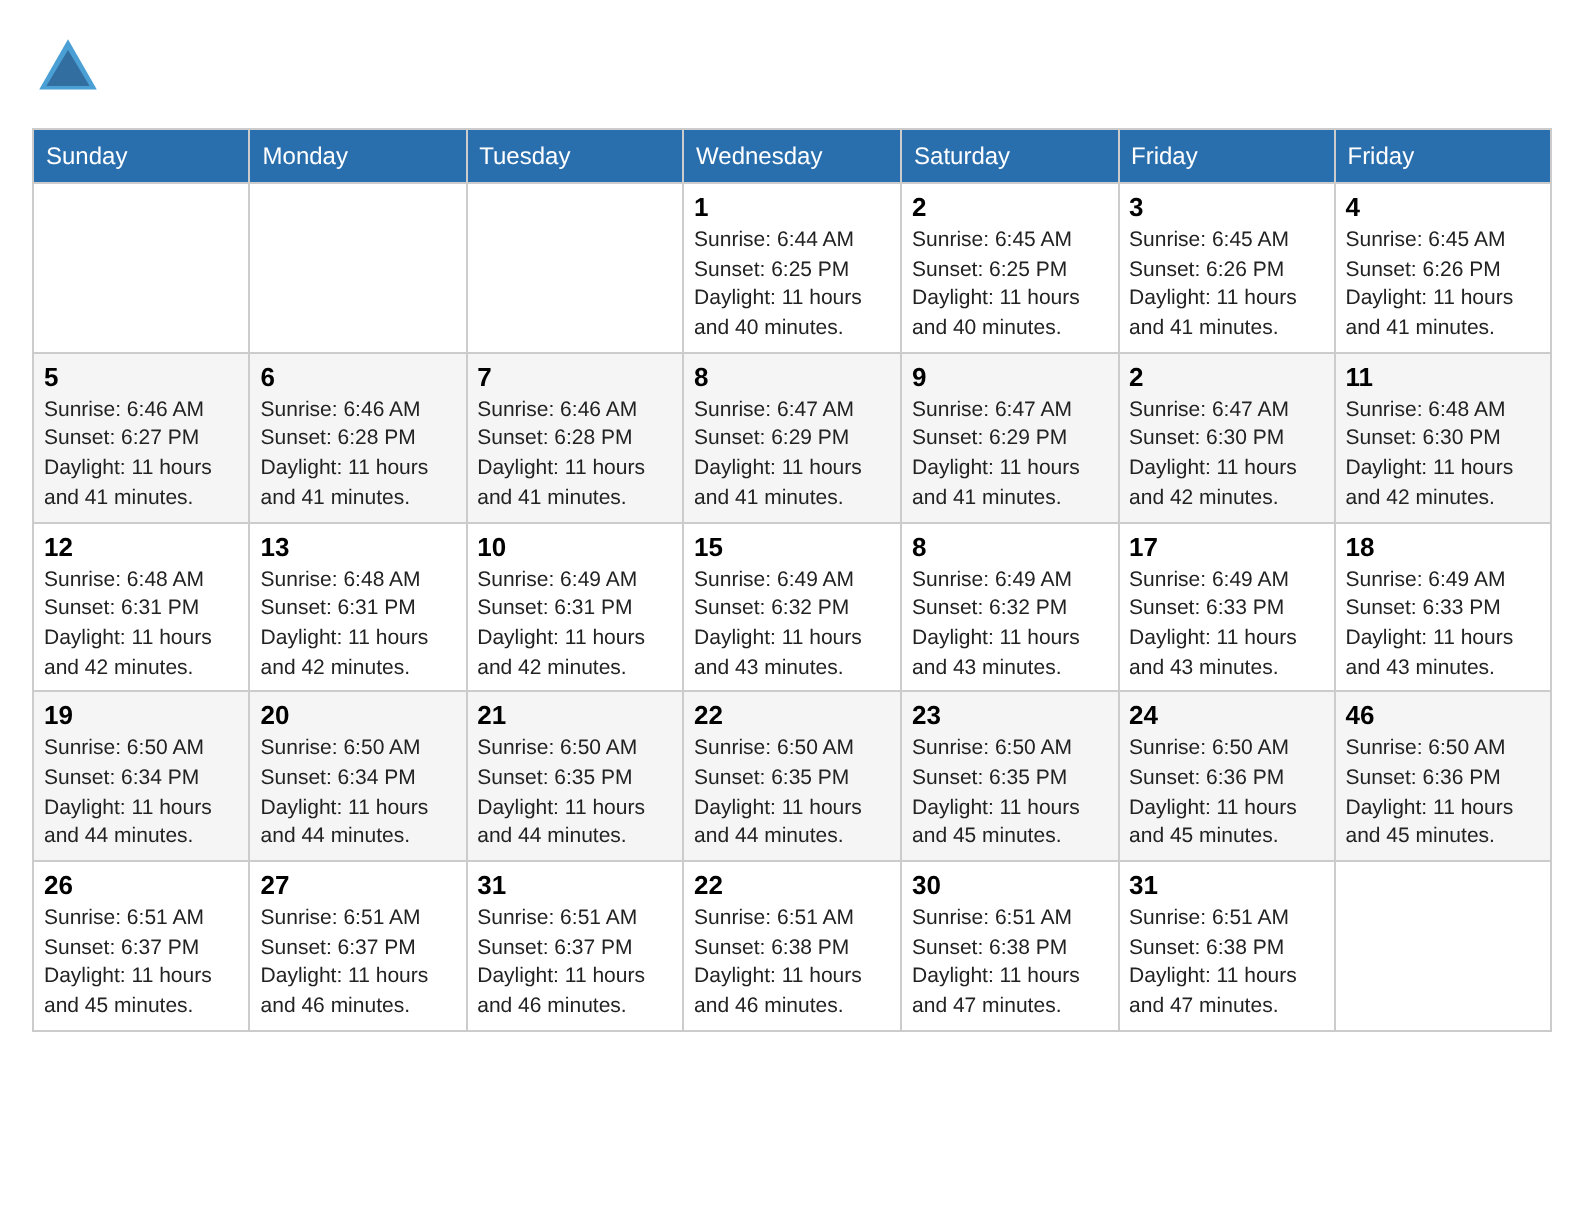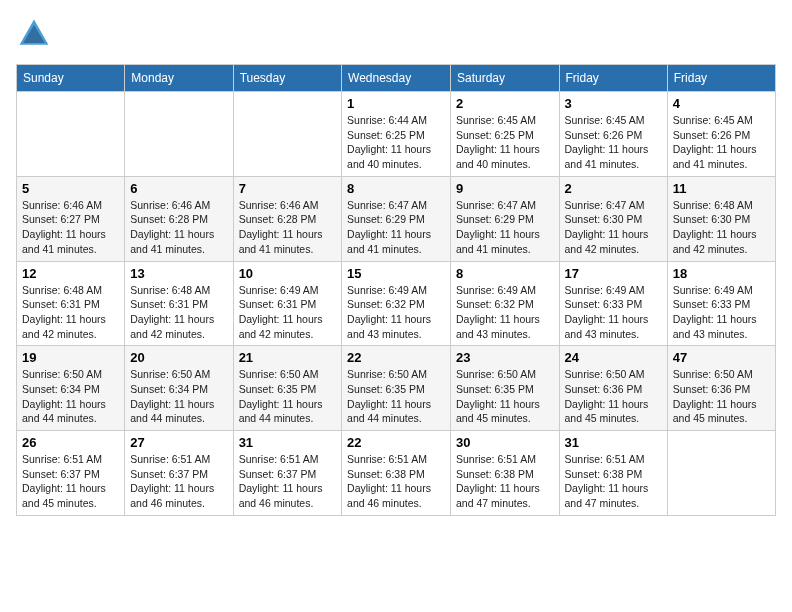--- a/index.html
+++ b/index.html
@@ -221,21 +221,21 @@
         </td>
         <td>
           <span class="day-num">23</span>
           <div class="day-info">Sunrise: 6:50 AM<br>Sunset: 6:35 PM<br>Daylight: 11 hours and 45 minutes.</div>
         </td>
         <td>
           <span class="day-num">24</span>
           <div class="day-info">Sunrise: 6:50 AM<br>Sunset: 6:36 PM<br>Daylight: 11 hours and 45 minutes.</div>
         </td>
         <td>
-          <span class="day-num">47</span>
+          <span class="day-num">46</span>
           <div class="day-info">Sunrise: 6:50 AM<br>Sunset: 6:36 PM<br>Daylight: 11 hours and 45 minutes.</div>
         </td>
       </tr>
       <tr class="row-odd">
         <td>
           <span class="day-num">26</span>
           <div class="day-info">Sunrise: 6:51 AM<br>Sunset: 6:37 PM<br>Daylight: 11 hours and 45 minutes.</div>
         </td>
         <td>
           <span class="day-num">27</span>

